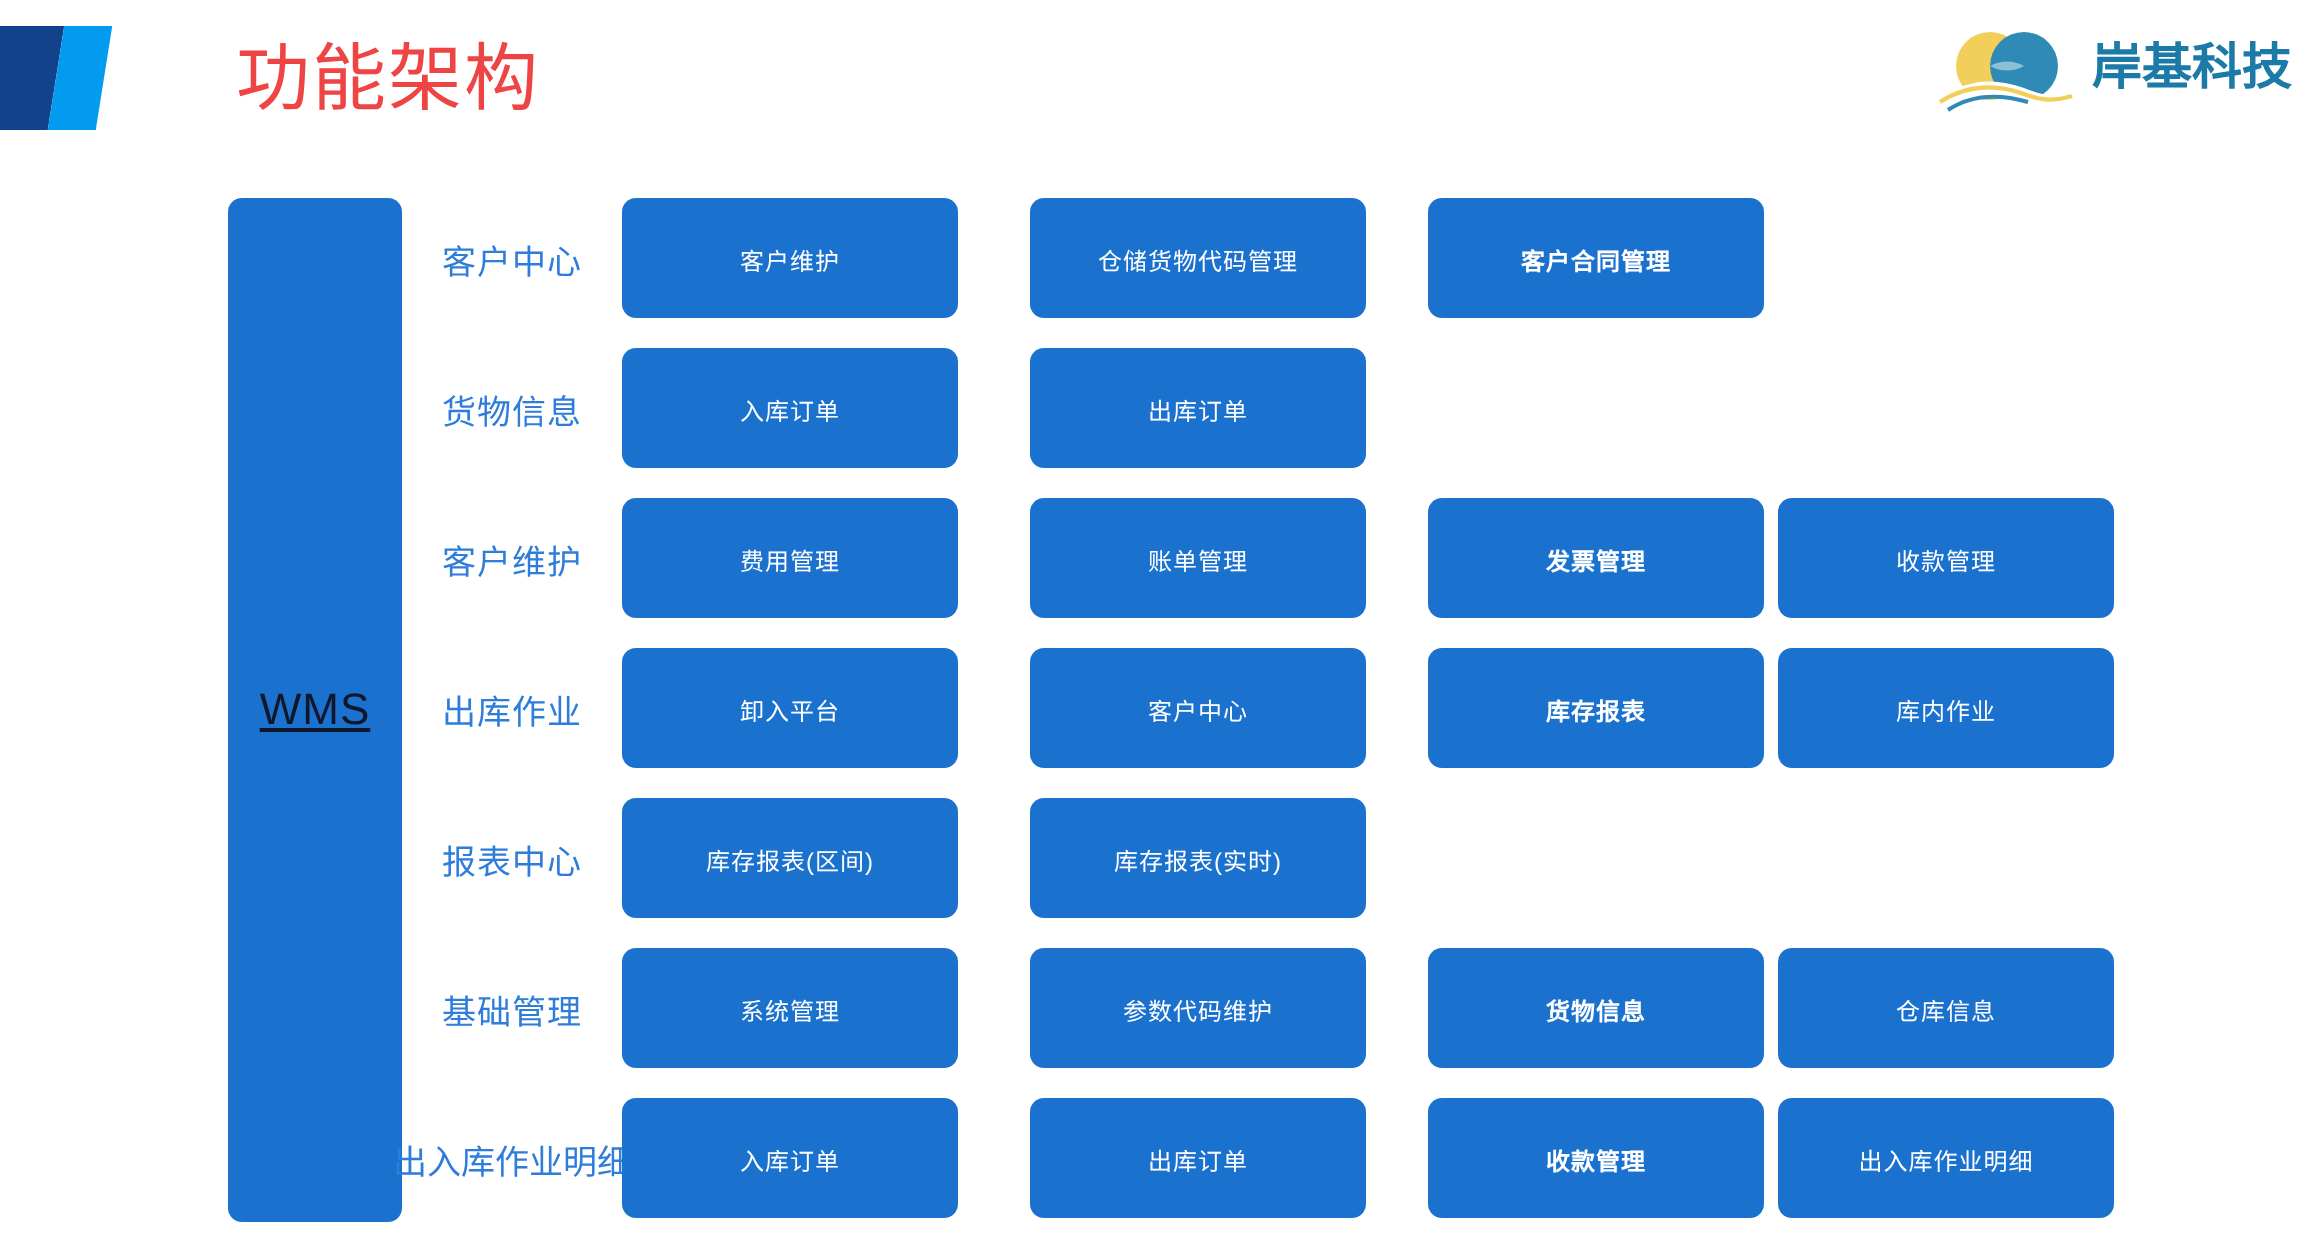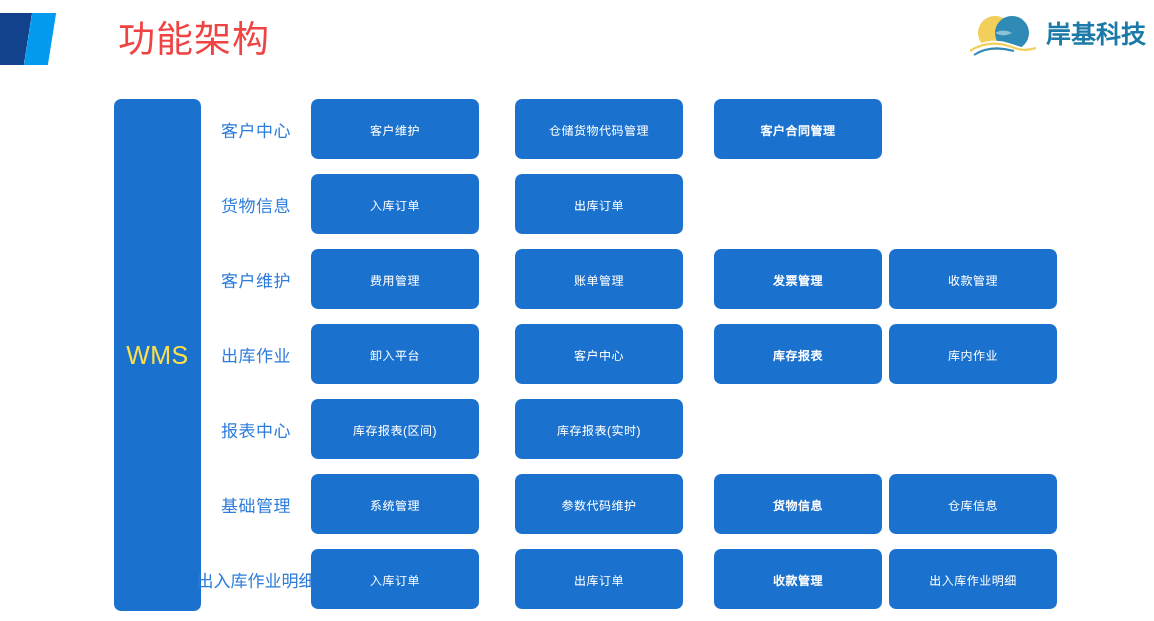--- a/index.html
+++ b/index.html
@@ -87,23 +87,24 @@
     top: 11px;
     width: 87px;
     height: 512px;
     background: #1b72ce;
     border-radius: 7px;
     display: flex;
     align-items: center;
     justify-content: center;
   }
   #wms-label {
-    color: #fde047;
-    font-size: 25px;
+    color: #0f172a;
+    font-size: 22px;
     letter-spacing: 0.5px;
+    text-decoration: underline;
   }
 
   #rows {
     position: absolute;
     left: 201px;
     top: 0;
     width: 953px;
     height: 533px;
   }
   .row {

